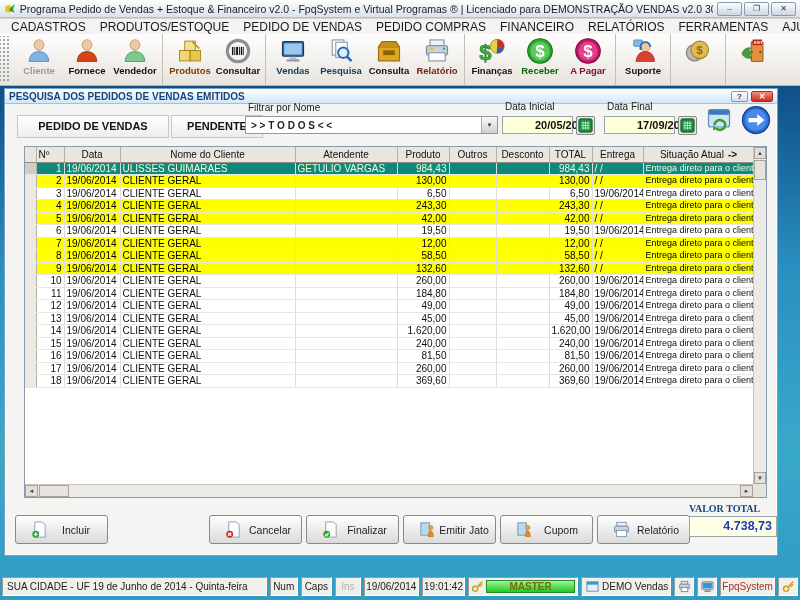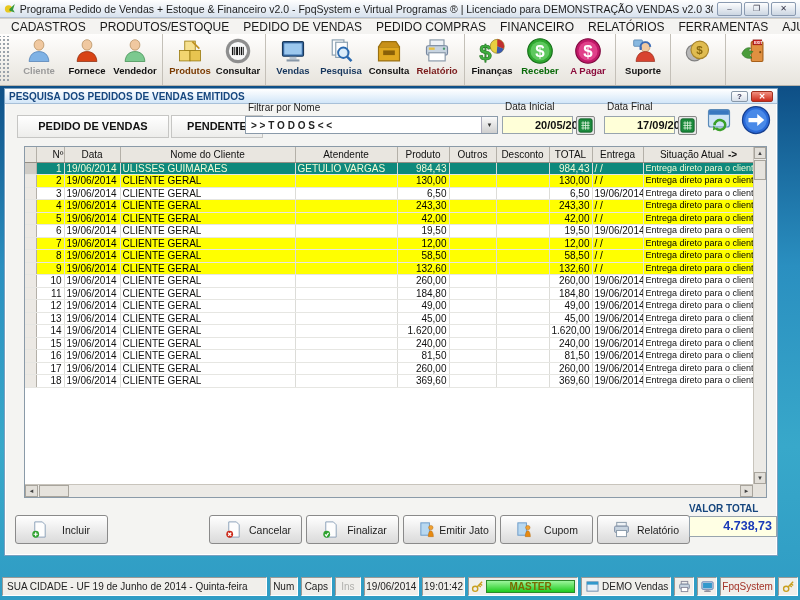--- a/index.html
+++ b/index.html
@@ -80,21 +80,21 @@
   .gobtn { position:absolute; left:736px; top:16px; width:30px; height:30px; }
   .refreshbtn svg,.gobtn svg{width:100%;height:100%;}
 
   
   .tablewrap { position:absolute; left:19px; top:57px; width:743px; height:352px;
     background:#fff; border:1px solid #8a9aa8; }
   table.grid { table-layout:fixed; border-collapse:collapse; width:729px; }
   .grid th { height:15px; background:#e9e6e0; border-right:1px solid #b4b0a8;
     border-bottom:1px solid #948f86; font-size:10px; font-weight:normal; color:#111;
     overflow:hidden; white-space:nowrap; text-align:center; }
-  .grid th.al{text-align:left; padding-left:16px;}
+  .grid th.al{text-align:left; padding-left:2px;}
   .grid td { height:11.5px; line-height:11.5px; font-size:10px; color:#111;
     border-right:1px solid #dcdcd8; border-bottom:1px solid #e6e6e2;
     overflow:hidden; white-space:nowrap; padding:0 2px; background:#fff; }
   .grid td.sel { background:#ece9e4; border-right:1px solid #b4b0a8; }
   .grid td.num { text-align:right; }
   .grid td.situ { font-size:9px; }
   tr.state-selected td { background:#0e897c; color:#f2fad6; }
   tr.state-selected td.sel { background:#cfccc6; }
   tr.state-pending td { background:#ffff00; color:#000; }
   tr.state-pending td.sel { background:#ece9e4; }
@@ -113,21 +113,21 @@
   .hspace { flex:1; }
   .scorner { position:absolute; right:0; bottom:0; width:13px; height:13px; background:#e6e3dd; }
 
   
   .btn { position:absolute; top:426px; width:93px; height:29px; border:1px solid #8a8a8a;
     border-radius:3px; background:linear-gradient(#ffffff,#dadada);
     display:flex; align-items:center; padding-left:14px; font-size:10.5px; color:#1d1d1d; }
   .btn svg { width:19px; height:19px; flex:none; }
   .btn .blabel { flex:1; text-align:center; padding-right:4px; }
   .b1{left:10px}.b2{left:107px}.b3{left:204px}.b4{left:301px}.b5{left:398px}.b6{left:495px}.b7{left:592px}
-  .valor-label { position:absolute; left:684px; top:414px; font-size:10px; font-weight:bold; color:#16467e; }
+  .valor-label { position:absolute; left:684px; top:414px; font-size:10px; font-weight:bold; color:#16467e;font-family:Liberation Serif, serif; }
   .valor-box { position:absolute; left:684px; top:427px; width:88px; height:21px;
     background:#ffffe4; border:1px solid #98a4ae; text-align:right; line-height:19px;
     font-size:12.5px; font-weight:bold; color:#1a3ab8; padding-right:4px; }
 
   
   .statusbar { position:absolute; left:0; right:0; bottom:4px; height:19px;
     display:flex; gap:3px; padding:0 2px;margin-top:20px; }
   .seg { background:#f0efeb; border:1px solid; border-color:#9a9a96 #ffffff #ffffff #9a9a96;
     font-size:10px; display:flex; align-items:center; padding:0 4px; color:#222;
     white-space:nowrap; overflow:hidden; }

